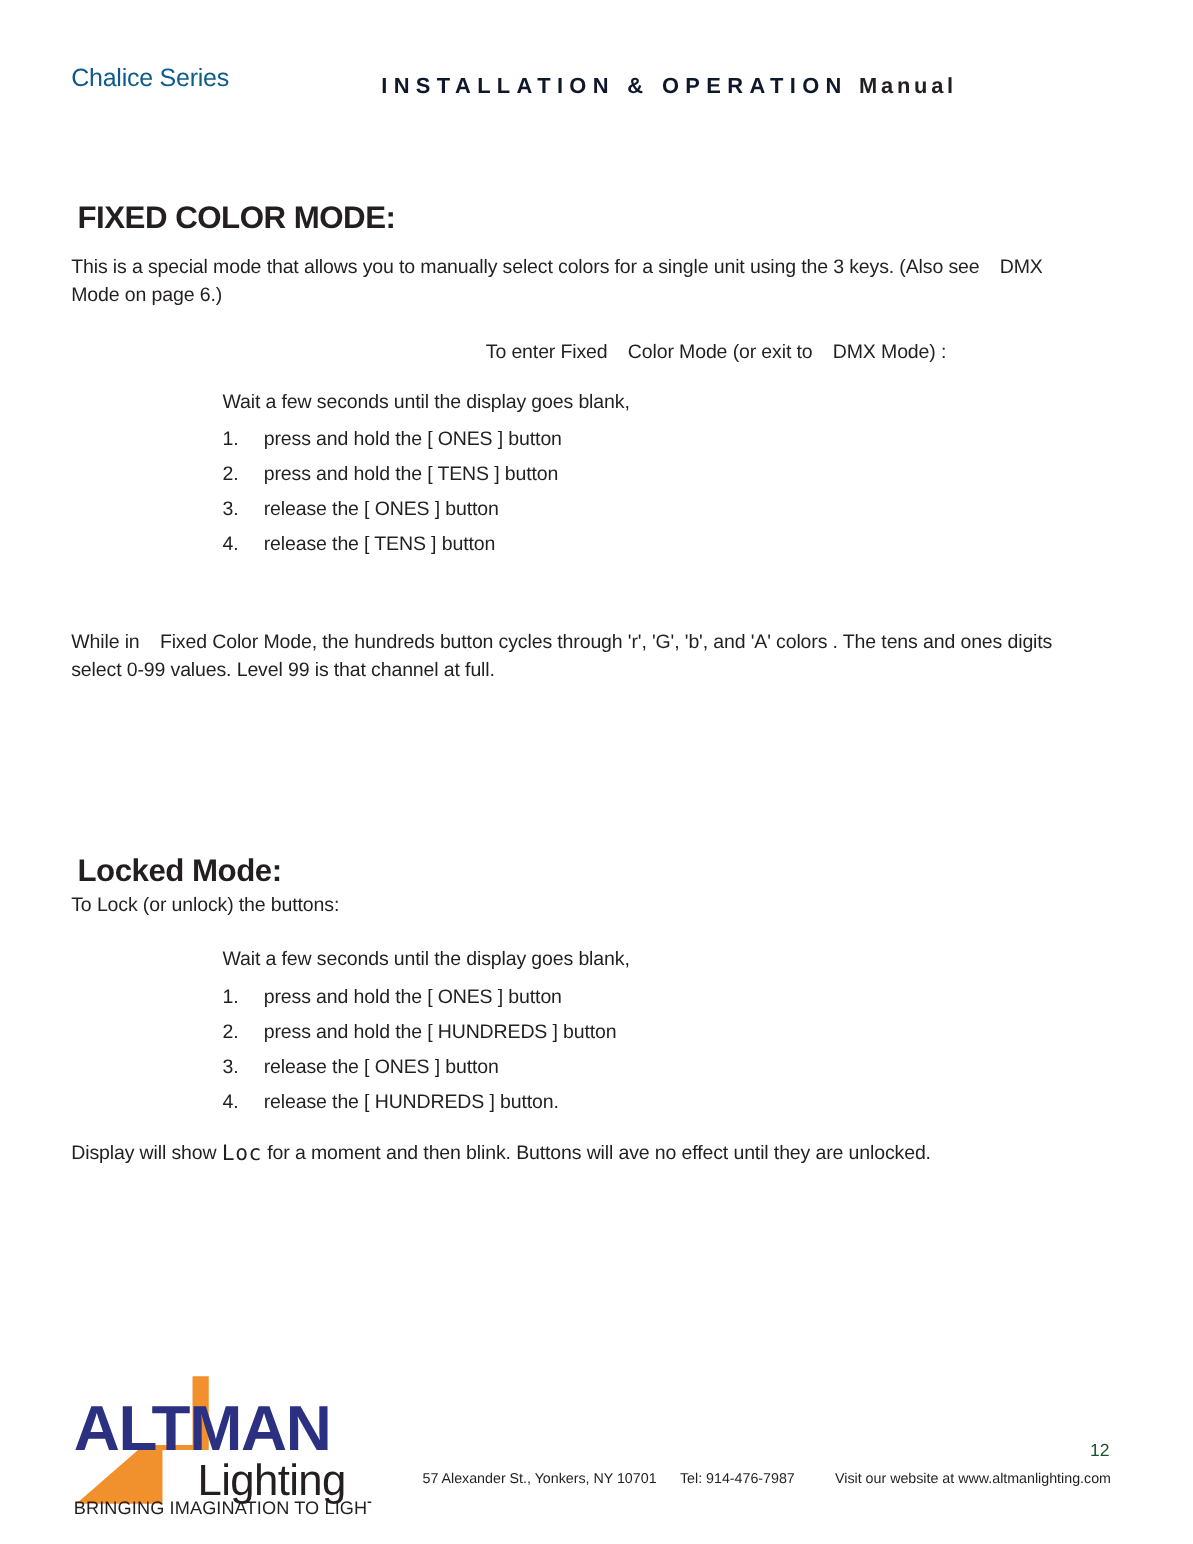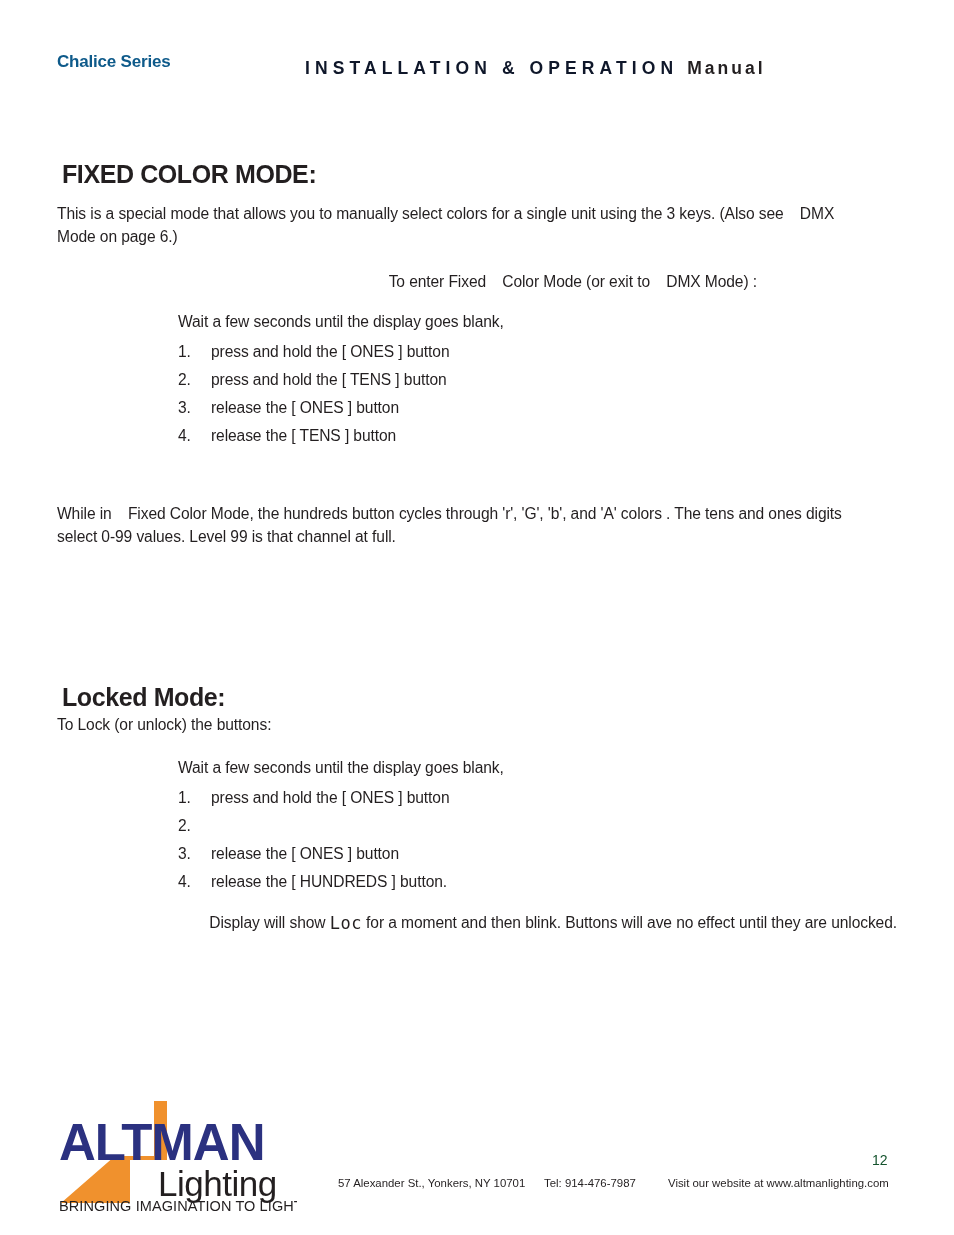--- a/index.html
+++ b/index.html
@@ -28,22 +28,22 @@
     position: absolute;
     left: 0;
     top: 52px;
     width: 954px;
     height: 34px;
   }
   .hdr-series {
     position: absolute;
     left: 57px;
     top: 0px;
-    font-size: 17px;
-    font-weight: bold;
+    font-size: 20px;
+    font-weight: normal;
     color: #0e5a8a;
     letter-spacing: -0.2px;
     white-space: nowrap;
   }
   .hdr-title {
     position: absolute;
     left: 305px;
     top: 6px;
     white-space: nowrap;
     font-size: 17px;
@@ -85,21 +85,21 @@
     margin: 0;
     font-size: 15.6px;
     line-height: 22.5px;
     color: #231f20;
     letter-spacing: -0.1px;
   }
   #para-intro   { left: 57px; top: 203px; width: 820px; }
   #para-enter   { left: 57px; top: 271px; width: 700px; text-align: right; }
   #para-while   { left: 57px; top: 503px; width: 828px; }
   #para-tolock  { left: 57px; top: 714px; width: 700px; }
-  #para-display { left: 57px; top: 911px; width: 840px; text-align: right; }
+  #para-display { left: 57px; top: 911px; width: 840px; }
 
   .b { font-weight: normal; padding-left: 12px; }
 
   
   .seg-text {
     font-family: "DejaVu Sans Mono", "Liberation Mono", monospace;
     font-size: 17px;
     letter-spacing: 0.5px;
     position: relative;
     top: 1px;
@@ -235,20 +235,21 @@
 
     <div class="steps" id="steps-locked">
       <p class="steps-lead">Wait a few seconds until the display goes blank,</p>
       <ol>
         <li>
           <span class="num">1.</span>
           <span class="txt">press and hold the [ ONES ] button</span>
         </li>
         <li>
           <span class="num">2.</span>
+          <span class="txt">press and hold the [ HUNDREDS ] button</span>
         </li>
         <li>
           <span class="num">3.</span>
           <span class="txt">release the [ ONES ] button</span>
         </li>
         <li>
           <span class="num">4.</span>
           <span class="txt">release the [ HUNDREDS ] button.</span>
         </li>
       </ol>

